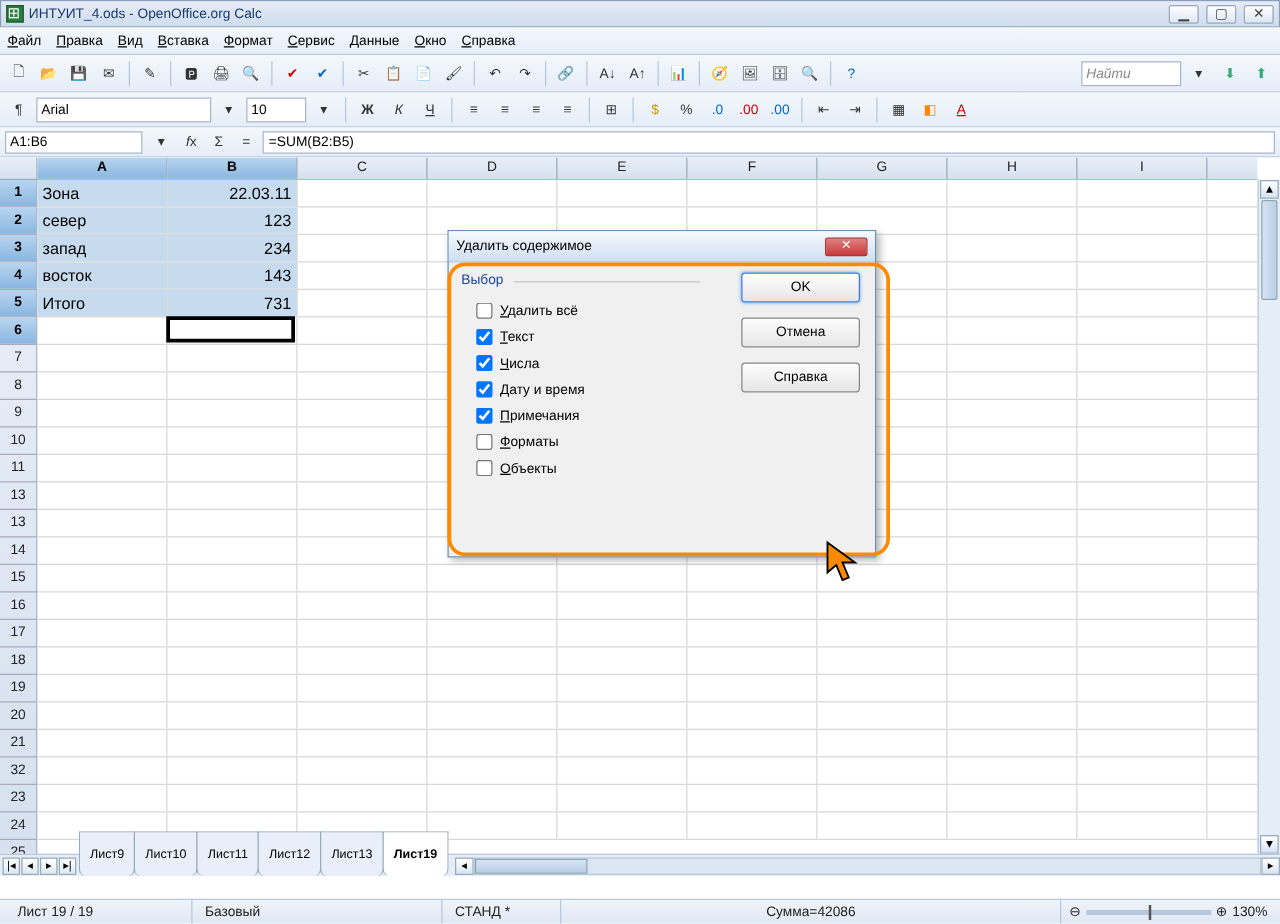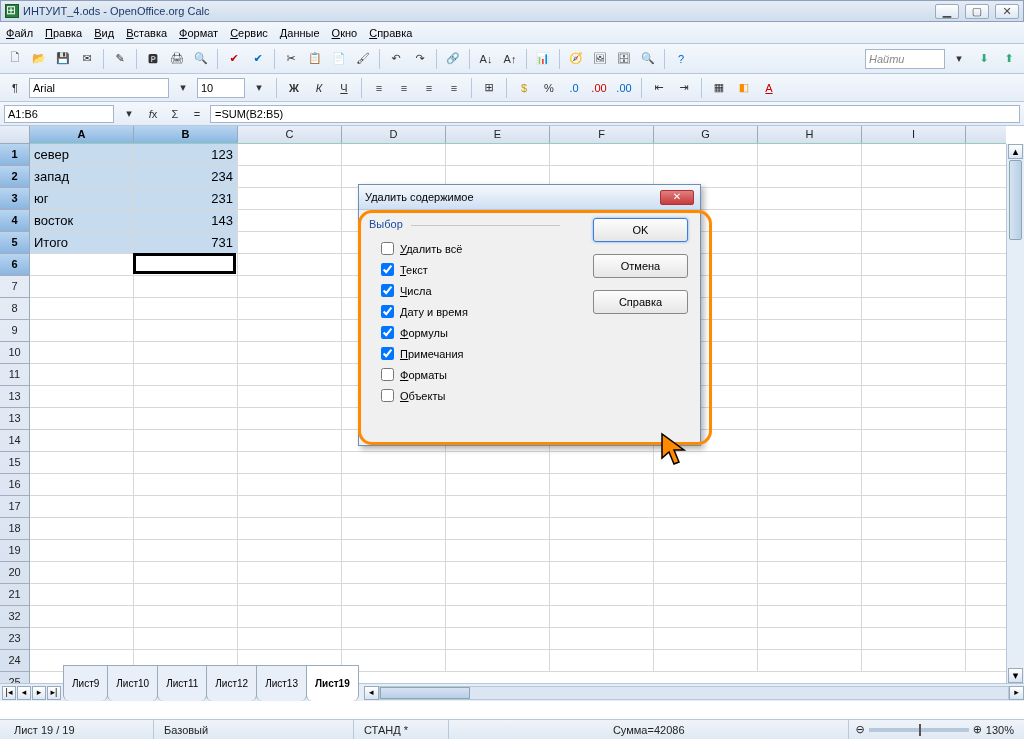--- a/index.html
+++ b/index.html
@@ -237,44 +237,44 @@
       <div class="rh">19</div>
       <div class="rh">20</div>
       <div class="rh">21</div>
       <div class="rh">32</div>
       <div class="rh">23</div>
       <div class="rh">24</div>
       <div class="rh">25</div>
     </div>
   <div class="grid" id="grid">
       <div class="row">
+        <div class="cell sel" style="width: 104px;">Зона</div>
+        <div class="cell sel right" style="width: 104px;">22.03.11</div>
+        <div class="cell" style="width: 104px;"></div>
+        <div class="cell" style="width: 104px;"></div>
+        <div class="cell" style="width: 104px;"></div>
+        <div class="cell" style="width: 104px;"></div>
+        <div class="cell" style="width: 104px;"></div>
+        <div class="cell" style="width: 104px;"></div>
+        <div class="cell" style="width: 104px;"></div>
+      </div>
+      <div class="row">
         <div class="cell sel" style="width: 104px;">север</div>
         <div class="cell sel right" style="width: 104px;">123</div>
         <div class="cell" style="width: 104px;"></div>
         <div class="cell" style="width: 104px;"></div>
         <div class="cell" style="width: 104px;"></div>
         <div class="cell" style="width: 104px;"></div>
         <div class="cell" style="width: 104px;"></div>
         <div class="cell" style="width: 104px;"></div>
         <div class="cell" style="width: 104px;"></div>
       </div>
       <div class="row">
         <div class="cell sel" style="width: 104px;">запад</div>
         <div class="cell sel right" style="width: 104px;">234</div>
-        <div class="cell" style="width: 104px;"></div>
-        <div class="cell" style="width: 104px;"></div>
-        <div class="cell" style="width: 104px;"></div>
-        <div class="cell" style="width: 104px;"></div>
-        <div class="cell" style="width: 104px;"></div>
-        <div class="cell" style="width: 104px;"></div>
-        <div class="cell" style="width: 104px;"></div>
-      </div>
-      <div class="row">
-        <div class="cell sel" style="width: 104px;">юг</div>
-        <div class="cell sel right" style="width: 104px;">231</div>
         <div class="cell" style="width: 104px;"></div>
         <div class="cell" style="width: 104px;"></div>
         <div class="cell" style="width: 104px;"></div>
         <div class="cell" style="width: 104px;"></div>
         <div class="cell" style="width: 104px;"></div>
         <div class="cell" style="width: 104px;"></div>
         <div class="cell" style="width: 104px;"></div>
       </div>
       <div class="row">
         <div class="cell sel" style="width: 104px;">восток</div>
@@ -574,24 +574,20 @@
         <label class="opt">
           <input type="checkbox" checked="" style="">
           <span><u>Ч</u>исла</span>
         </label>
         <label class="opt">
           <input type="checkbox" checked="" style="">
           <span><u>Д</u>ату и время</span>
         </label>
         <label class="opt">
           <input type="checkbox" checked="" style="">
-          <span><u>Ф</u>ормулы</span>
-        </label>
-        <label class="opt">
-          <input type="checkbox" checked="" style="">
           <span><u>П</u>римечания</span>
         </label>
         <label class="opt">
           <input type="checkbox" style="">
           <span><u>Ф</u>орматы</span>
         </label>
         <label class="opt">
           <input type="checkbox" style="">
           <span><u>О</u>бъекты</span>
         </label>

